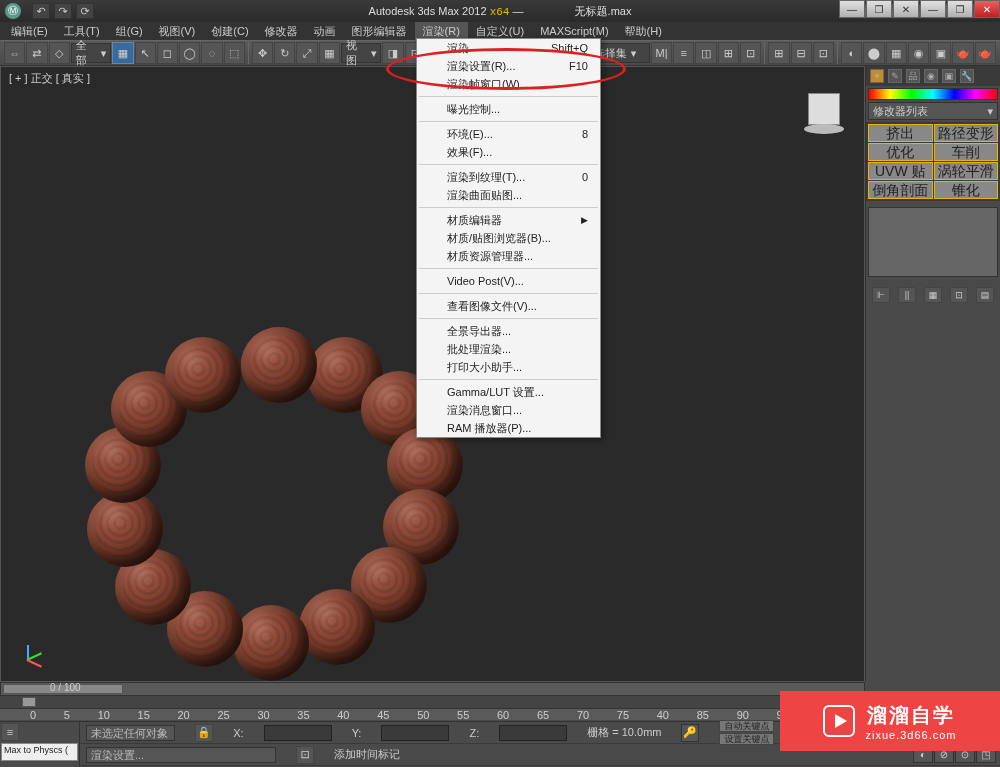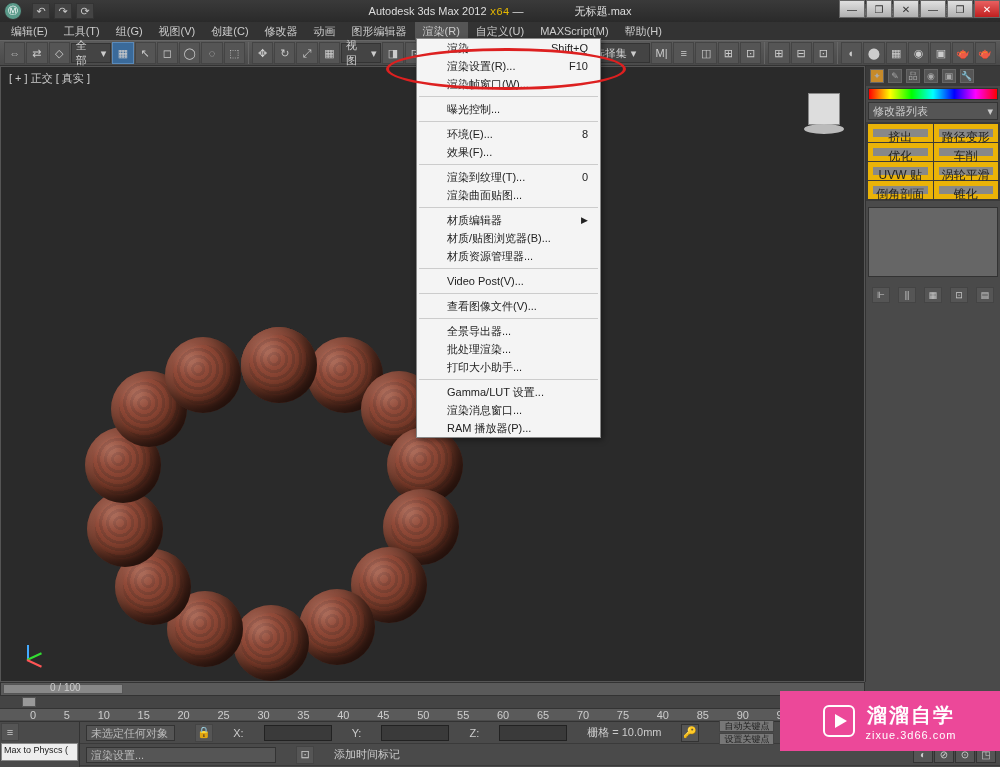--- a/index.html
+++ b/index.html
@@ -57,21 +57,21 @@
 .annotation-ellipse { position: absolute; top: 48px; left: 386px; width: 240px; height: 42px; border: 3px solid #dd2020; border-radius: 50%; z-index: 101; pointer-events: none; }
 
 
 .right-panel { position: absolute; top: 66px; right: 0; width: 135px; bottom: 85px; background: #4a4a4a; border-left: 1px solid #333; }
 .rp-tabs { height: 20px; background: #3a3a3a; display: flex; align-items: center; padding: 0 4px; gap: 4px; }
 .rp-tab-icon { width: 14px; height: 14px; background: #555; border: 1px solid #666; font-size:9px; display:flex; align-items:center; justify-content:center; color:#aaa; }
 .rp-tab-icon.active { background: #c68a2a; }
 .rp-colorbar { height: 12px; background: linear-gradient(90deg, #f00, #ff0, #0f0, #0ff, #00f, #f0f, #f00); margin: 2px; border: 1px solid #333; }
 .rp-dropdown { height: 18px; background: #555; border: 1px solid #333; margin: 2px; color: #ccc; display: flex; align-items: center; justify-content: space-between; padding: 0 4px; }
 .rp-grid { display: grid; grid-template-columns: 1fr 1fr; gap: 1px; padding: 2px; background: #3a3a3a; }
-.rp-grid-btn { height: 18px; background: #888; border: 5px solid #eab308; color: #222; text-align: center; line-height: 16px; font-size: 12px; }
+.rp-grid-btn { height: 18px; background: #888; border: 1px solid #eab308; color: #222; text-align: center; line-height: 16px; font-size: 14px; }
 .rp-preview { height: 70px; background: #666; margin: 6px 2px; border: 1px solid #333; }
 .rp-player { display: flex; justify-content: space-around; padding: 4px 2px; }
 .rp-player-btn { width: 18px; height: 16px; background: #555; border: 1px solid #444; color: #ccc; display: flex; align-items: center; justify-content: center; font-size: 9px; }
 
 
 .timeline-area { position: absolute; bottom: 46px; left: 0; right: 135px; height: 39px; background: #4a4a4a; }
 .scrollbar { height: 14px; background: #5a5a5a; border: 1px solid #333; display:flex; align-items:center; }
 .scroll-thumb { width:120px; height:10px; background:#888; border:1px solid #555; margin-left:2px; }
 .frame-counter { position:absolute; left:50px; top:0; color:#ccc; font-size:10px; }
 .time-ruler { height: 12px; background: #5a5a5a; position:relative; border-top:1px solid #333; }
@@ -92,21 +92,21 @@
 .lock-icon { width:18px; height:18px; background:#555; border:1px solid #333; display:flex; align-items:center; justify-content:center; color:#d4a020; }
 .playback { display:flex; gap:1px; margin-left:4px; }
 .pb-btn { width:20px; height:18px; background:#555; border:1px solid #333; color:#ccc; display:flex; align-items:center; justify-content:center; font-size:9px; }
 .key-opts { display:flex; flex-direction:column; gap:1px; }
 .key-btn { height:12px; background:#777; border:1px solid #444; color:#222; font-size:9px; padding:0 4px; display:flex; align-items:center; }
 .key-btn.active { background:#3a6a9a; color:#fff; }
 .nav-cluster { position:absolute; right:4px; bottom:4px; display:grid; grid-template-columns:repeat(4,20px); grid-template-rows:repeat(2,18px); gap:1px; }
 .nav-btn { background:#555; border:1px solid #333; color:#ccc; display:flex; align-items:center; justify-content:center; font-size:10px; }
 
 
-.watermark { position:absolute; bottom:16px; right:0; width:220px; height:60px; background:#ec4899; display:flex; align-items:center; justify-content:center; gap:10px; color:#fff; z-index:200; }
+.watermark { position:absolute; bottom:16px; right:0; width:220px; height:60px; background:#ef4444; display:flex; align-items:center; justify-content:center; gap:10px; color:#fff; z-index:200; }
 .wm-icon { width:32px; height:32px; border:2px solid #fff; border-radius:6px; display:flex; align-items:center; justify-content:center; }
 .wm-tri { width:0; height:0; border-left:12px solid #fff; border-top:7px solid transparent; border-bottom:7px solid transparent; margin-left:3px; }
 .wm-text { display:flex; flex-direction:column; align-items:center; }
 .wm-zh { font-size:20px; font-weight:bold; letter-spacing:2px; }
 .wm-url { font-size:11px; letter-spacing:1px; }
 </style>
 </head>
 <body>
 
 <div class="titlebar">

